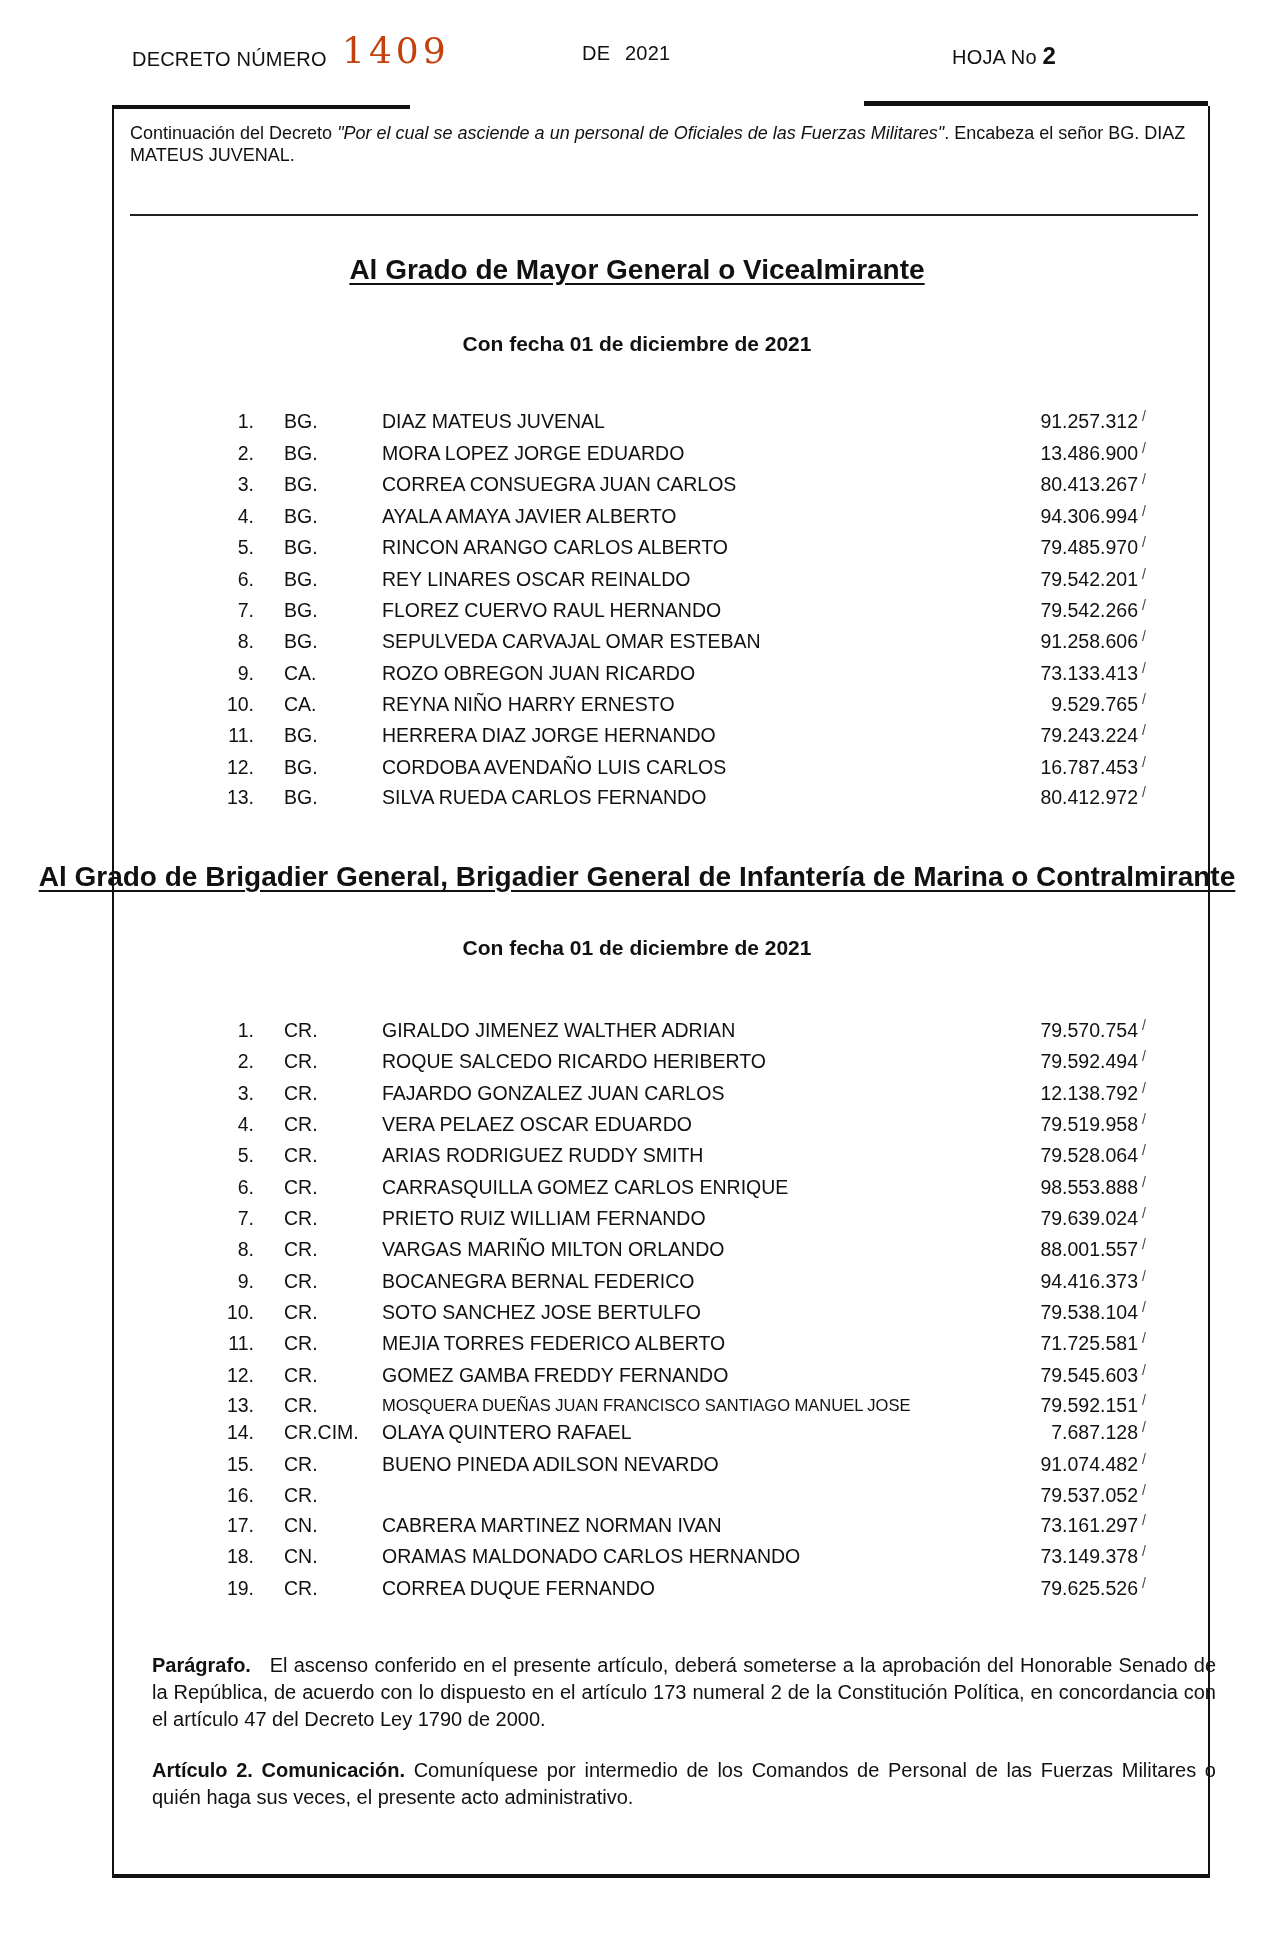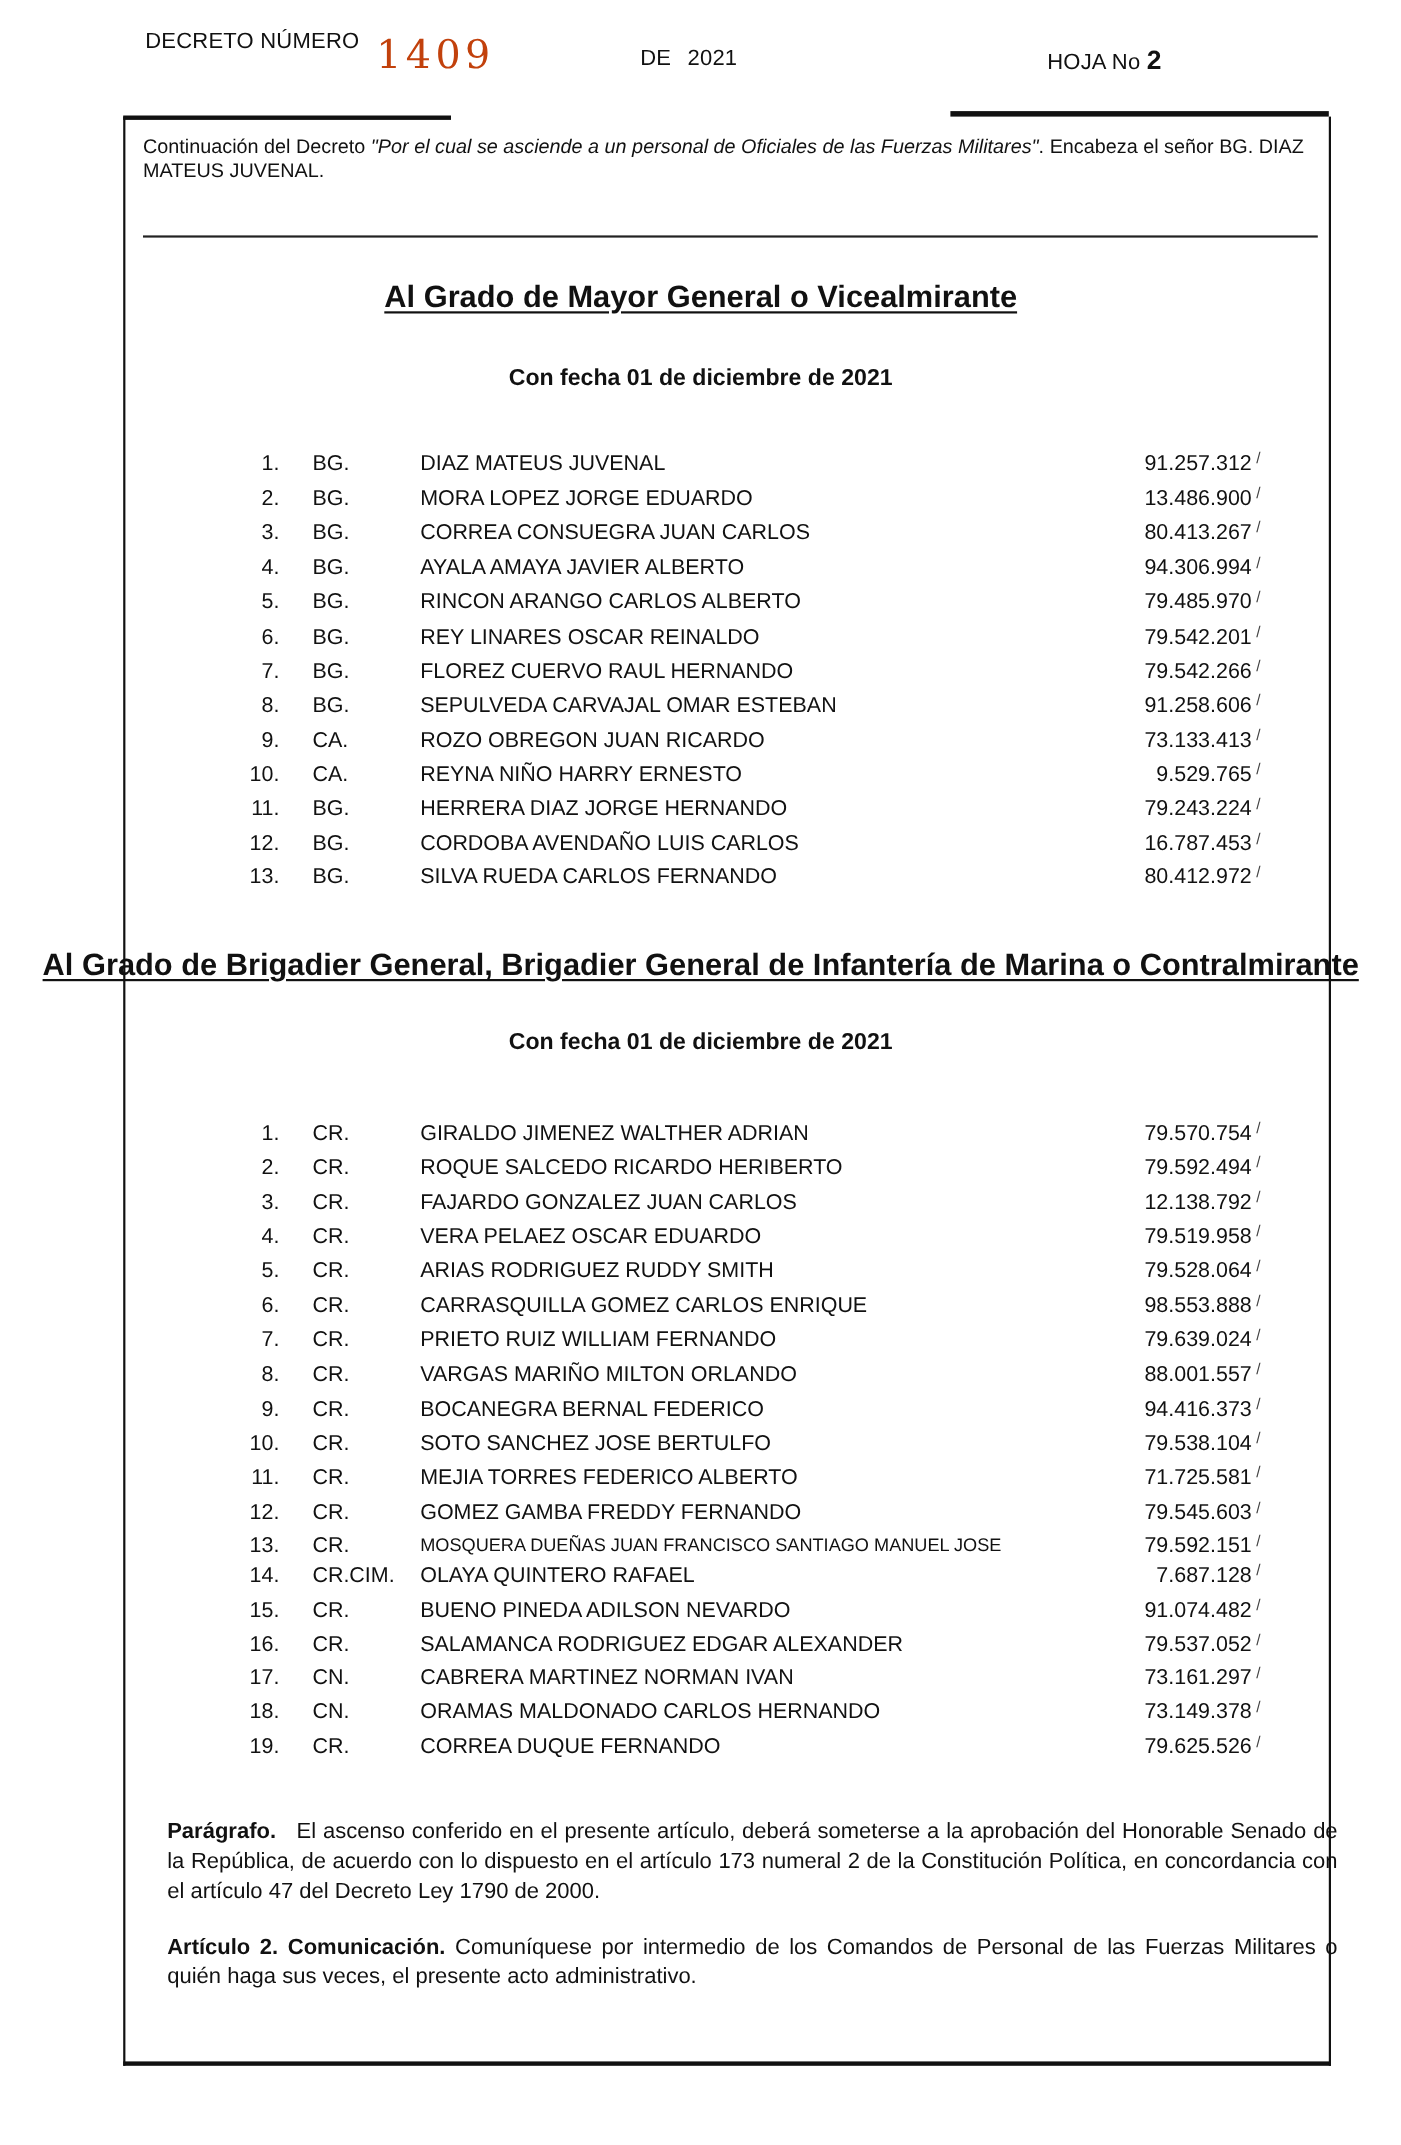--- a/index.html
+++ b/index.html
@@ -21,21 +21,21 @@
     .row .name { position:absolute; left:382px; white-space:nowrap; }
     .row .name.small { font-size:16.5px; top:2px; }
     .row .id { position:absolute; right:136px; text-align:right; width:200px; }
     .row .tick { position:absolute; left:1142px; font-size:14px; color:#444; top:-2px; }
     .para { position:absolute; left:136px; width:1064px; font-size:20px; line-height:27px; text-align:justify;margin-left:16px; }
     .para b { font-weight:bold; }
   </style>
 </head>
 <body>
 
-<div class="abs hdr" style="left:132px;top:27px;">DECRETO NÚMERO</div>
+<div class="abs hdr" style="left:132px;top:48px;">DECRETO NÚMERO</div>
 <div class="abs hdr-num" style="left:342px;top:30px;">1409</div>
 <div class="abs hdr" style="left:582px;top:42px;">DE</div>
 <div class="abs hdr" style="left:625px;top:42px;">2021</div>
 <div class="abs hdr" style="left:952px;top:42px;">
   <span>HOJA No</span>
   <span style="font-size:24px;font-weight:bold;">2</span>
 </div>
 <div class="hdr-line" style="left:112px;top:105px;width:298px;"></div>
 <div class="hdr-line" style="left:864px;top:101px;width:344px;height:5px;"></div>
 
@@ -248,21 +248,20 @@
     <div class="row" style="top: 1453px;">
       <span class="num">15.</span>
       <span class="rank">CR.</span>
       <span class="name">BUENO PINEDA ADILSON NEVARDO</span>
       <span class="id">91.074.482</span>
       <span class="tick">/</span>
     </div>
     <div class="row" style="top: 1484px;">
       <span class="num">16.</span>
       <span class="rank">CR.</span>
-      <span class="name">SALAMANCA RODRIGUEZ EDGAR ALEXANDER</span>
       <span class="id">79.537.052</span>
       <span class="tick">/</span>
     </div>
     <div class="row" style="top: 1514px;">
       <span class="num">17.</span>
       <span class="rank">CN.</span>
       <span class="name">CABRERA MARTINEZ NORMAN IVAN</span>
       <span class="id">73.161.297</span>
       <span class="tick">/</span>
     </div>

